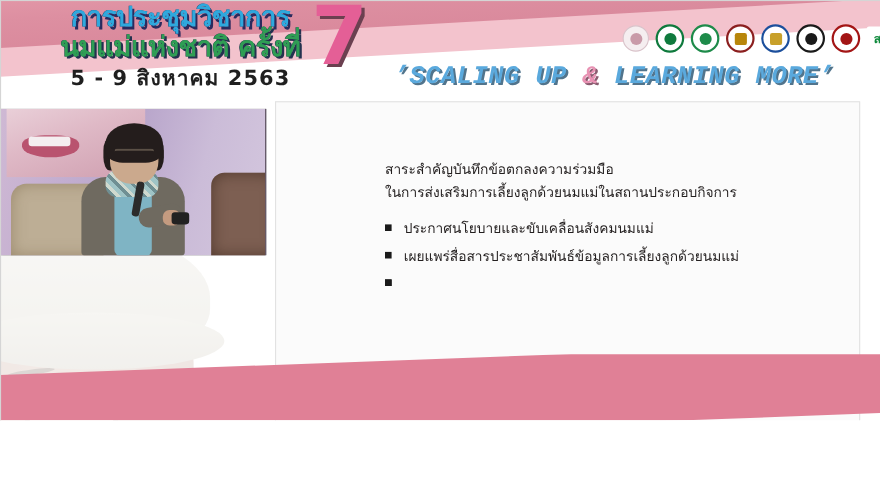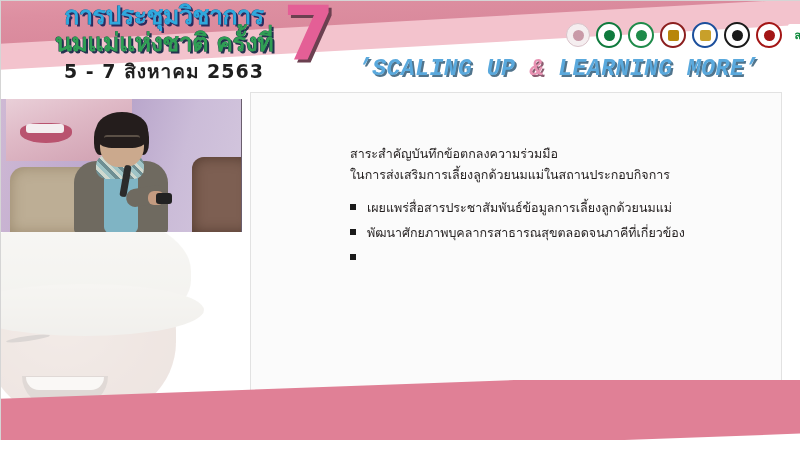--- a/index.html
+++ b/index.html
@@ -2,21 +2,21 @@
 <html lang="th"><head>
 <meta charset="utf-8">
 <title>Webinar Slide</title>
 <style>
   html,body{margin:0;padding:0;background:#ffffff;}
   body{
     font-family:"DejaVu Sans","Liberation Sans",sans-serif;
     width:800px;height:450px;overflow:hidden;
   }
   .slide{
-    position:relative;width:800px;height:440px;
+    position:relative;width:800px;height:382px;
     background:#ffffff;overflow:hidden;
   }
 
   
   .header{
     position:absolute;left:0;top:0;width:800px;height:100px;
     overflow:hidden;background:#ffffff;
   }
   .band-dark{
     position:absolute;left:-40px;top:-30px;width:900px;height:92px;
@@ -232,21 +232,21 @@
 <div class="slide">
 
   <div class="header">
     <div class="band-dark"></div>
     <div class="band-light"></div>
     <div class="band-white"></div>
 
     <div class="title-block">
       <div class="t-line t-line-1">การประชุมวิชาการ</div>
       <div class="t-line t-line-2">นมแม่แห่งชาติ ครั้งที่</div>
-      <div class="t-date">5 - 7 สิงหาคม 2563</div>
+      <div class="t-date">5 - 9 สิงหาคม 2563</div>
     </div>
 
     <div class="numeral">7</div>
 
     <div class="tagline"><span>’SCALING UP </span><span class="amp">&amp;</span><span> LEARNING MORE’</span></div>
 
     <div class="logos">
       <div class="logo l1">
           <span class="dot"></span>
         </div>
@@ -307,23 +307,23 @@
     <div class="v-hand"></div>
     <div class="v-remote"></div>
   </div>
 
   <div class="content">
     <p class="lead">
       <span>สาระสำคัญบันทึกข้อตกลงความร่วมมือ</span><br>
       <span>ในการส่งเสริมการเลี้ยงลูกด้วยนมแม่ในสถานประกอบกิจการ</span>
     </p>
     <ul class="points">
+      <li><span class="sq"></span><span>ประกาศนโยบายและขับเคลื่อนสังคมนมแม่</span></li>
+      <li><span class="sq"></span><span>เผยแพร่สื่อสารประชาสัมพันธ์ข้อมูลการเลี้ยงลูกด้วยนมแม่</span></li>
       <li><span class="sq"></span></li>
-      <li><span class="sq"></span><span>เผยแพร่สื่อสารประชาสัมพันธ์ข้อมูลการเลี้ยงลูกด้วยนมแม่</span></li>
-      <li><span class="sq"></span><span>พัฒนาศักยภาพบุคลากรสาธารณสุขตลอดจนภาคีที่เกี่ยวข้อง</span></li>
       <li><span class="sq"></span></li>
     </ul>
   </div>
 
   <div class="bottom-wedge">
     <div class="wedge-light"></div>
     <div class="wedge-dark"></div>
   </div>
 
   <div class="frame-line"></div>

